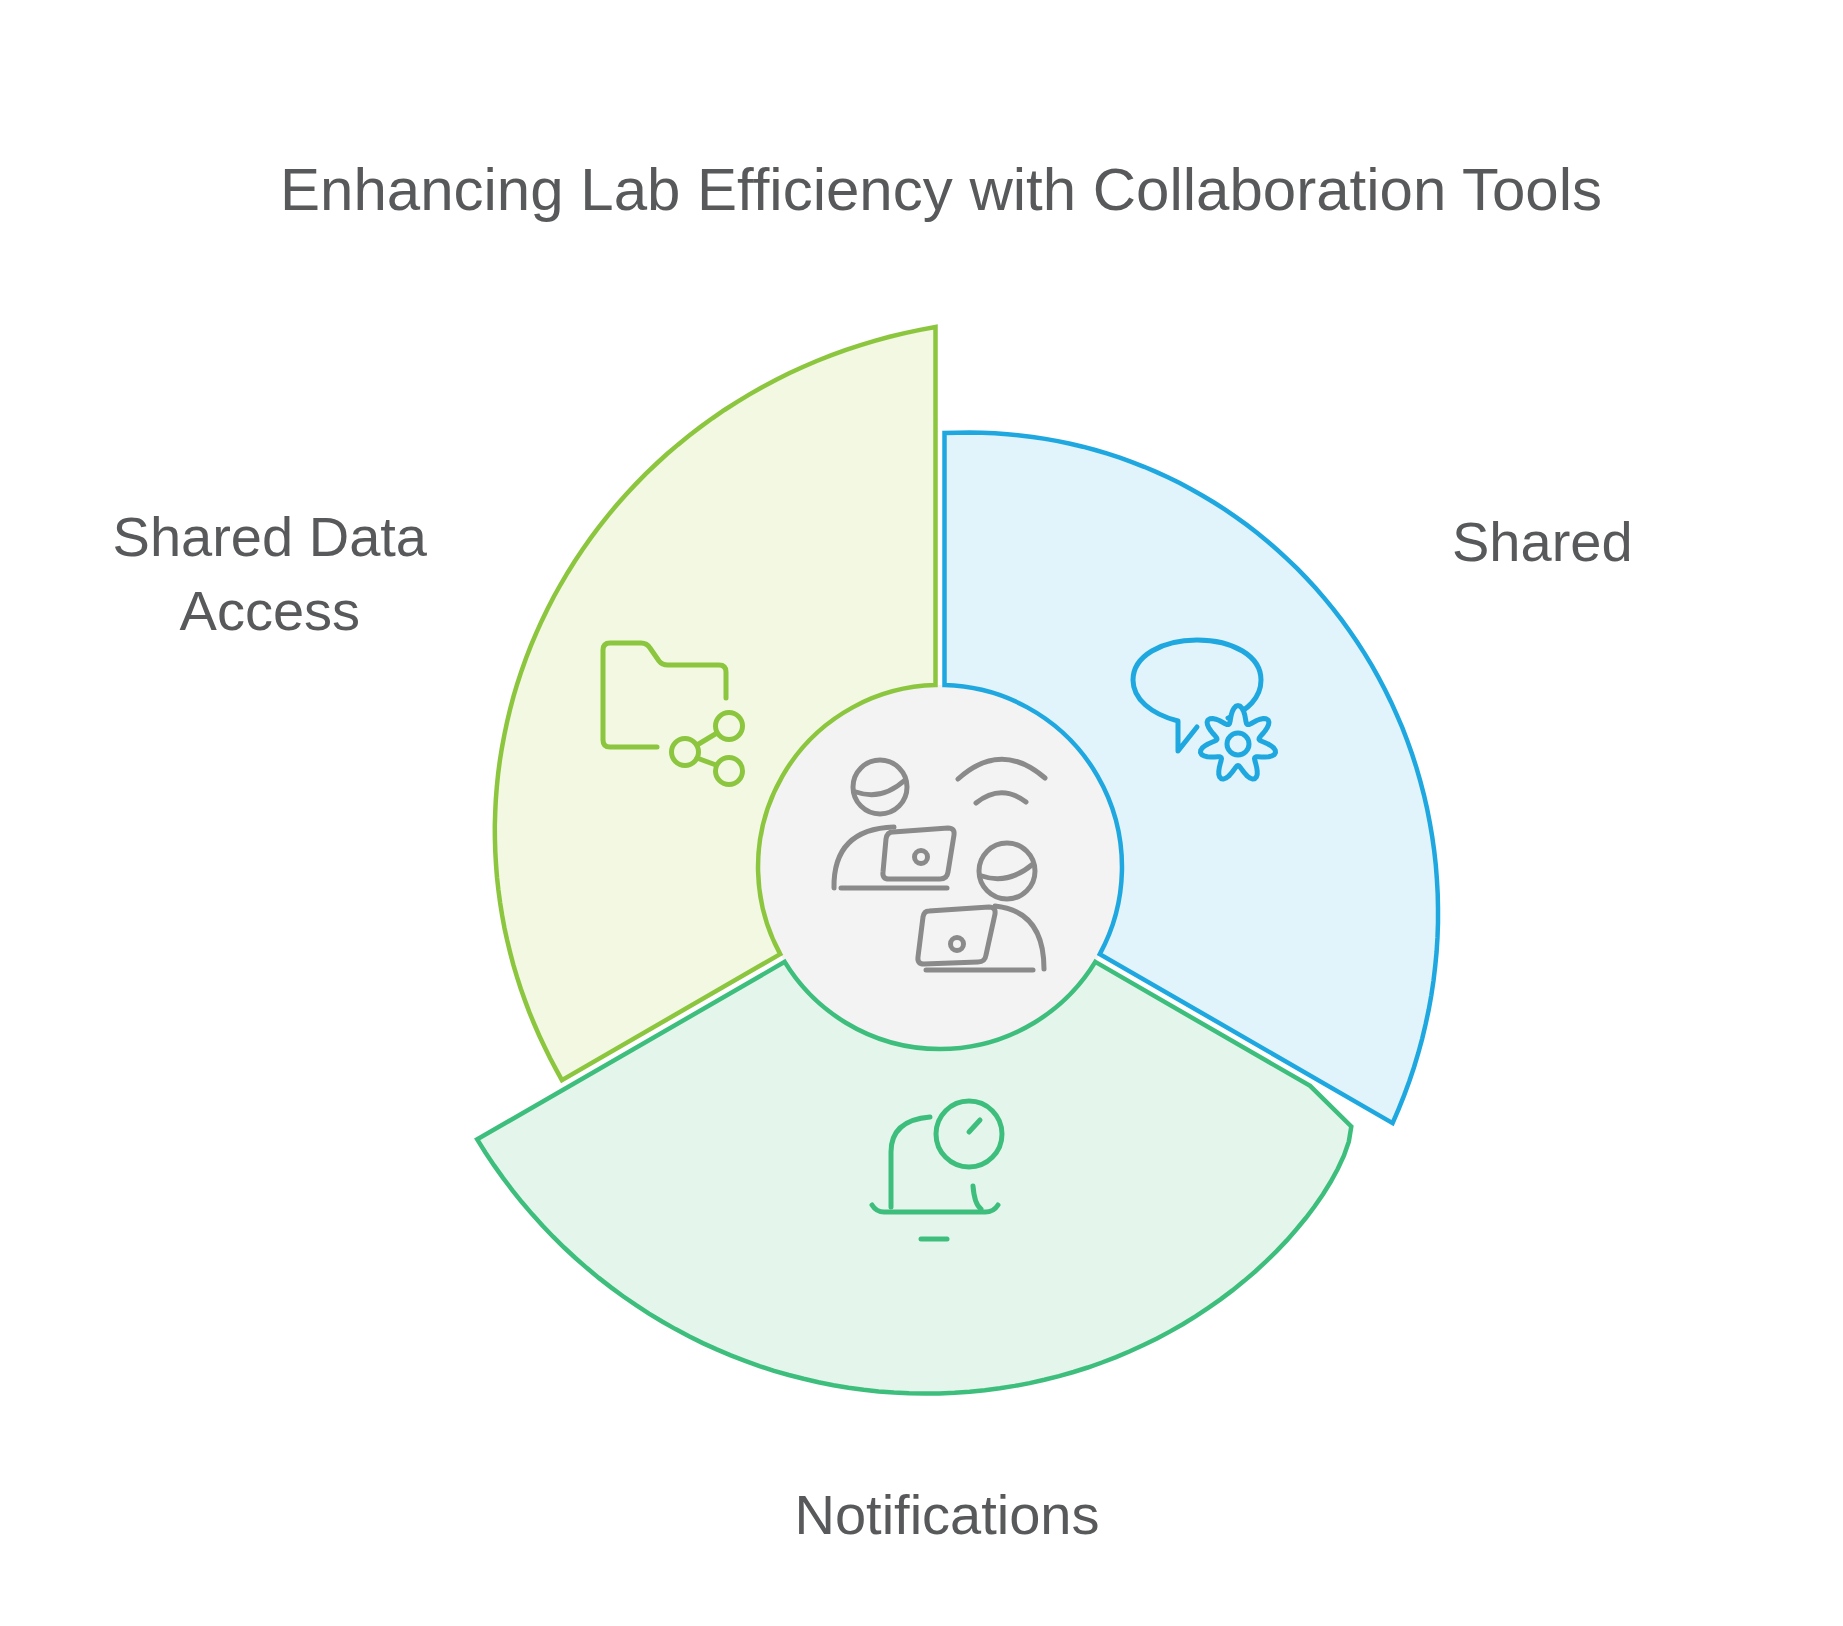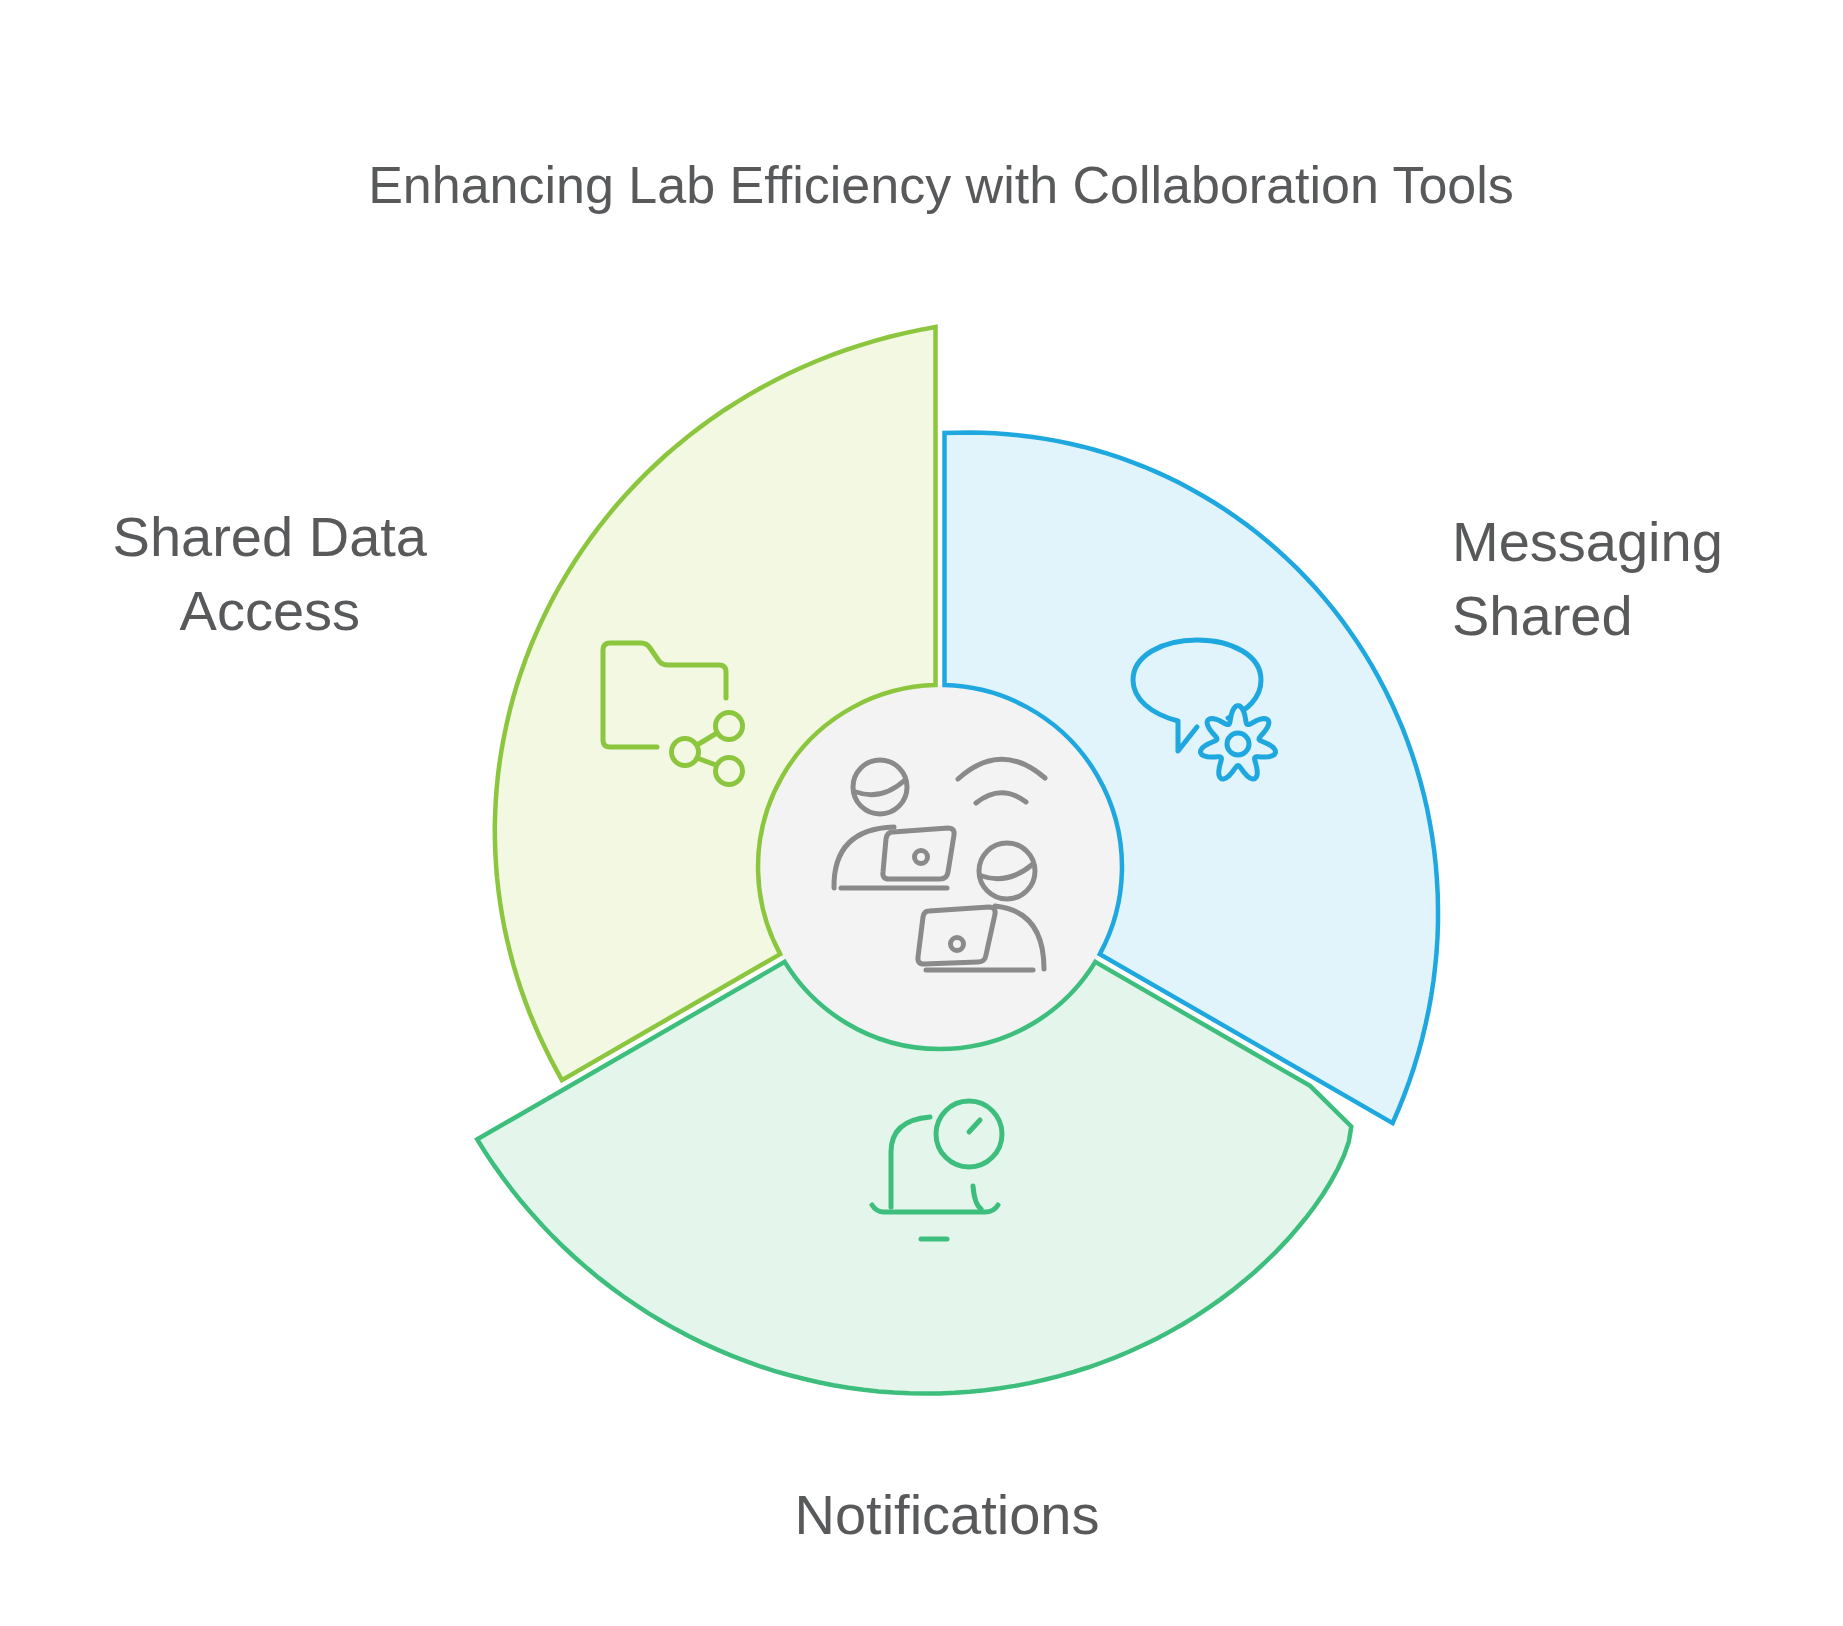--- a/index.html
+++ b/index.html
@@ -6,21 +6,21 @@
   body{
     width:1843px;height:1626px;position:relative;overflow:hidden;
     background:#fff;
     font-family:"Liberation Sans", sans-serif;
     --text:#58595B;
   }
   .stage{position:absolute;inset:0;}
   svg.diagram{position:absolute;left:0;top:0;}
   .title{
     position:absolute;top:113px;left:941px;transform:translateX(-50%);
-    font-size:52px;line-height:74px;color:var(--text);white-space:nowrap;
+    font-size:60px;line-height:74px;color:var(--text);white-space:nowrap;
     font-weight:400;
   }
   .label{
     position:absolute;color:var(--text);font-size:56px;line-height:74px;font-weight:400;
   }
   .label-left{top:500px;right:1416px;text-align:center;white-space:nowrap;}
   .label-right{top:505px;left:1452px;text-align:left;white-space:nowrap;}
   .label-bottom{top:1478px;left:947px;transform:translateX(-50%);white-space:nowrap;}
 </style>
 </head>
@@ -89,21 +89,20 @@
   </svg>
 
   <h1 class="title">Enhancing Lab Efficiency with Collaboration Tools</h1>
 
   <div class="label label-left">
     <div>Shared Data</div>
     <div>Access</div>
   </div>
 
   <div class="label label-right">
-    <div>Messaging</div>
     <div>Shared</div>
   </div>
 
   <div class="label label-bottom">
     <div>Notifications</div>
   </div>
 
 </div>
 
 </body></html>

